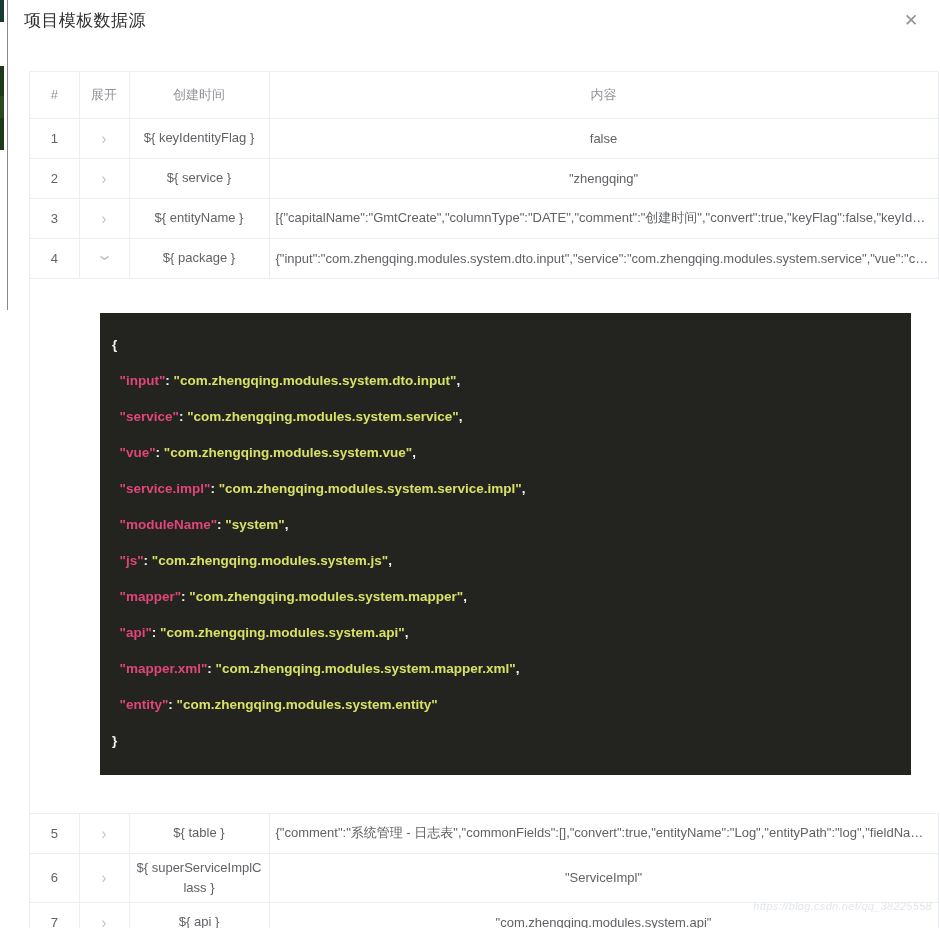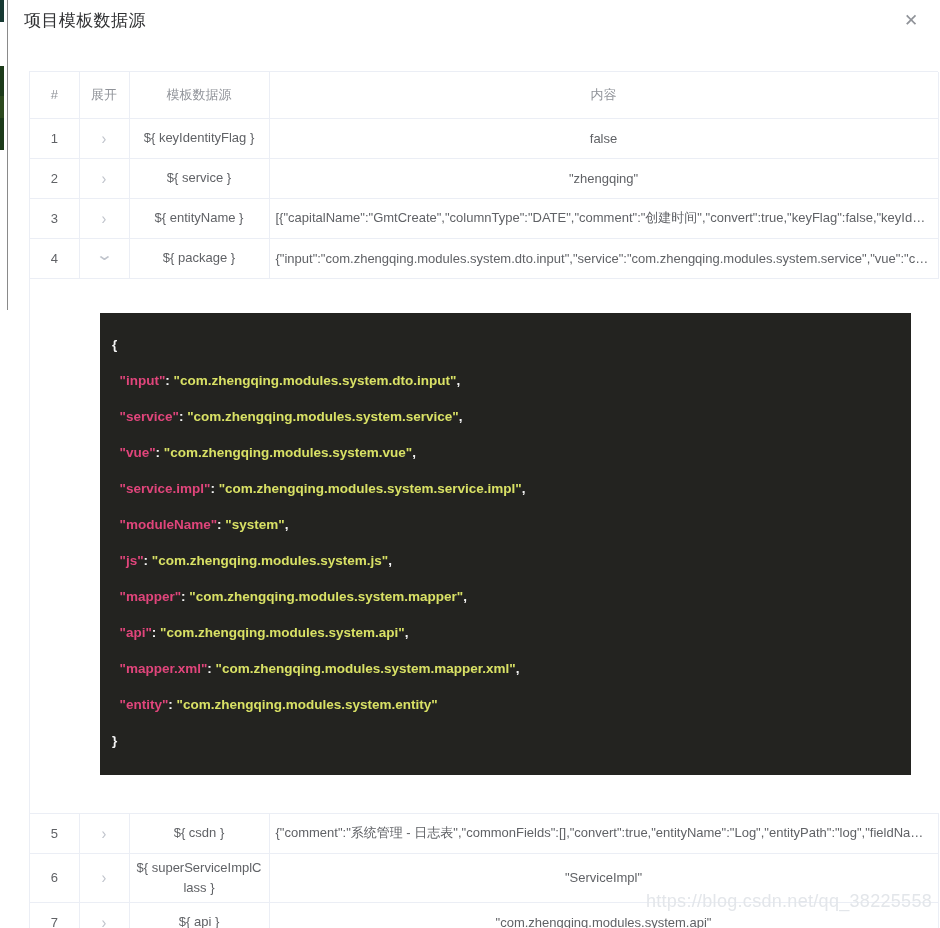--- a/index.html
+++ b/index.html
@@ -165,25 +165,26 @@
   }
   .tok-key  { color: #e0457b; }
   .tok-str  { color: #d9e165; }
   .tok-pun  { color: #f5f5f5; }
 
   
   .watermark {
     position: absolute;
     right: 8px;
     bottom: 16px;
-    font-size: 18px;
+    font-size: 11px;
     color: #e3e6ea;
     letter-spacing: 0.3px;
     pointer-events: none;
     white-space: nowrap;
+    font-style: italic;
   }
 </style>
 </head>
 <body>
 
 <div class="edge-strip"></div>
 <div class="edge-line"></div>
 
 <div class="dialog-header">
   <div class="dialog-title">项目模板数据源</div>
@@ -195,21 +196,21 @@
     <colgroup>
       <col class="c-idx">
         <col class="c-exp">
         <col class="c-src">
         <col class="c-body">
     </colgroup>
     <thead>
       <tr>
         <th>#</th>
         <th>展开</th>
-        <th>模板数据源</th>
+        <th>创建时间</th>
         <th>内容</th>
       </tr>
     </thead>
     <tbody>
         <tr>
           <td>1</td>
           <td><span class="chev" style="font-size: 17px;">›</span></td>
           <td class="cell-src">${ keyIdentityFlag }</td>
           <td class="cell-body">false</td>
         </tr>
@@ -245,21 +246,21 @@
   <span class="tok-key">"api"</span><span class="tok-pun">: </span><span class="tok-str">"com.zhengqing.modules.system.api"</span><span class="tok-pun">,</span>
   <span class="tok-key">"mapper.xml"</span><span class="tok-pun">: </span><span class="tok-str">"com.zhengqing.modules.system.mapper.xml"</span><span class="tok-pun">,</span>
   <span class="tok-key">"entity"</span><span class="tok-pun">: </span><span class="tok-str">"com.zhengqing.modules.system.entity"</span>
 <span class="tok-pun">}</span></pre>
             </div>
           </td>
         </tr>
         <tr>
           <td>5</td>
           <td><span class="chev" style="font-size: 17px;">›</span></td>
-          <td class="cell-src">${ csdn }</td>
+          <td class="cell-src">${ table }</td>
           <td class="cell-body" style="text-align: left;">{"comment":"系统管理 - 日志表","commonFields":[],"convert":true,"entityName":"Log","entityPath":"log","fieldNames":"id …</td>
         </tr>
         <tr>
           <td>6</td>
           <td><span class="chev" style="font-size: 17px;">›</span></td>
           <td class="cell-src">${ superServiceImplClass }</td>
           <td class="cell-body">"ServiceImpl"</td>
         </tr>
         <tr>
           <td>7</td>

